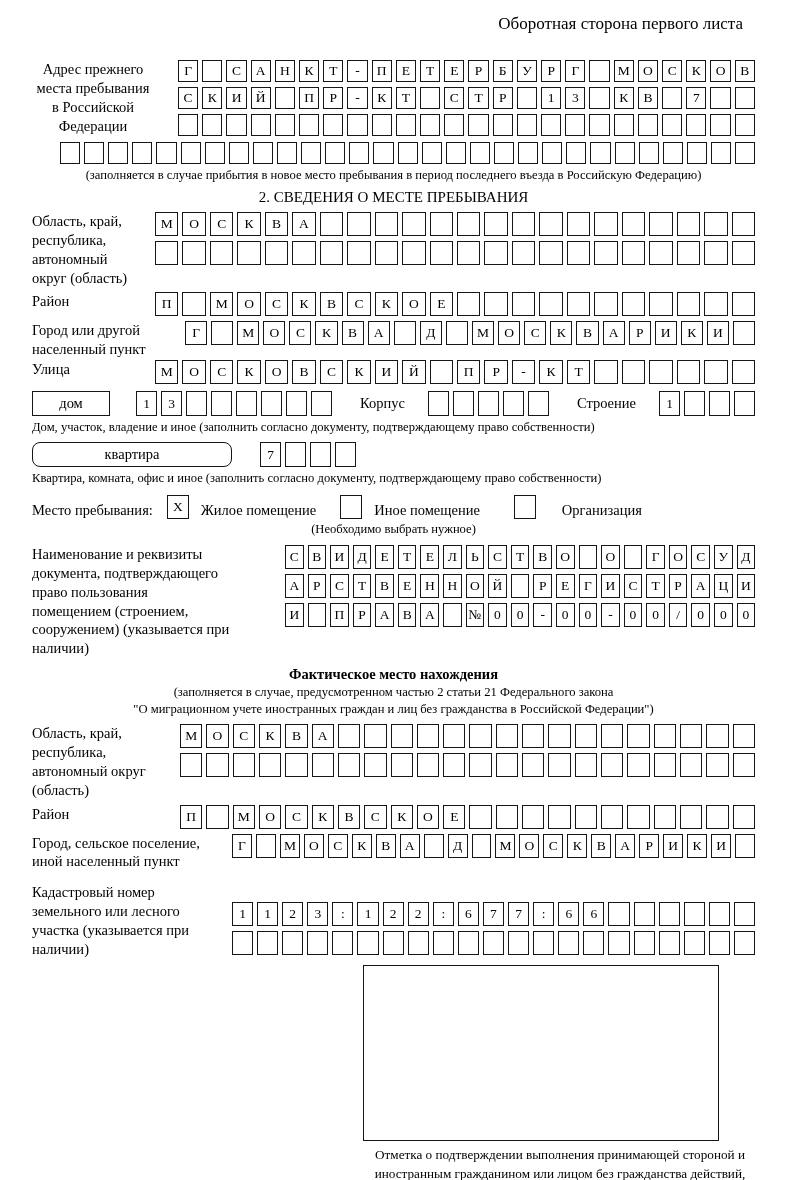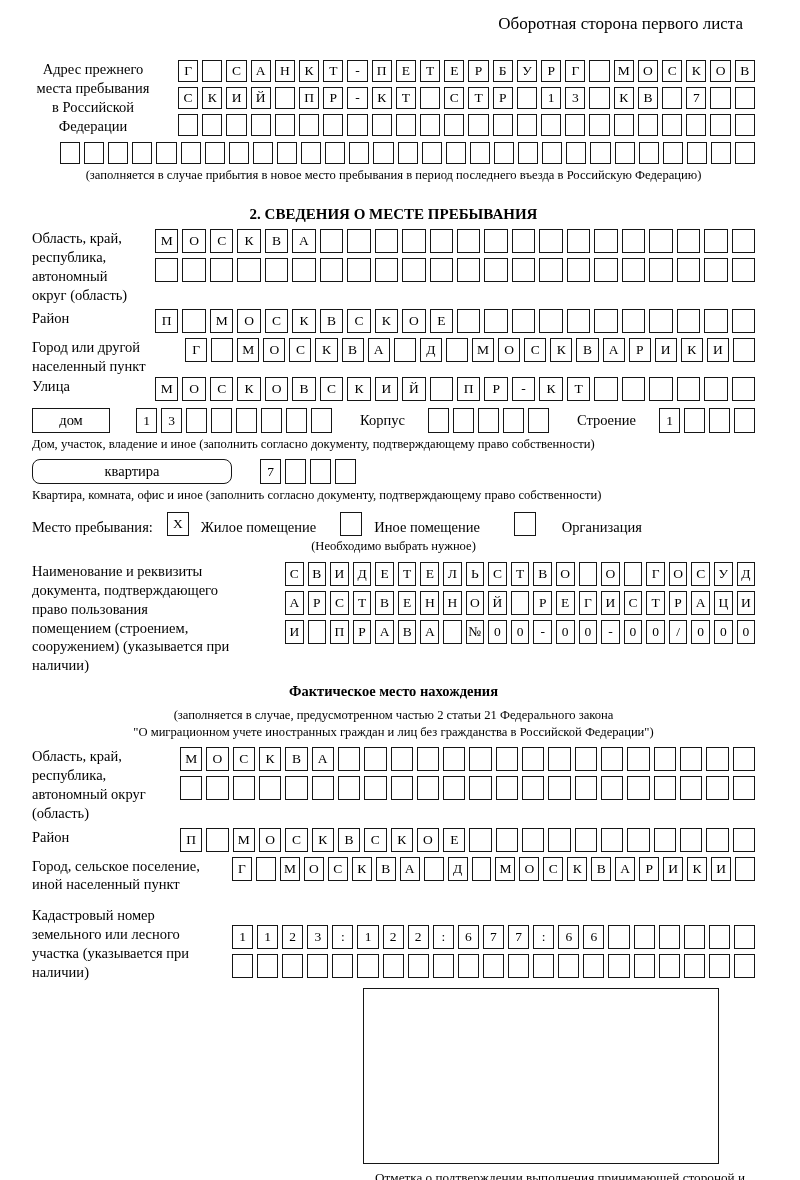--- a/index.html
+++ b/index.html
@@ -36,21 +36,21 @@
   .lw-gorod   { width:153px; padding-right:10px; }
   .lw-ulica   { width:123px; }
   .lw-doc     { width:253px; padding-right:55px; }
   .lw-obl2    { width:148px; padding-right:5px; }
   .lw-gorod2  { width:200px; padding-right:12px; }
   .lw-kad     { width:200px; padding-right:15px; }
 
   .fullrow { margin-left:28px; margin-top:6px; }
   .caption { font-size:12.6px; margin-top:4px; }
   .caption.center { text-align:center; }
-  .h2 { font-size:15px; font-weight:bold; text-align:center; margin-top:23px; }
+  .h2 { font-size:15px; font-weight:normal; text-align:center; margin-top:6px; }
   .h3 { font-size:14.5px; font-weight:bold; text-align:center; margin-top:8px; }
 
   
   .inline-row { display:flex; align-items:center; margin-top:7px;gap:16px; }
   .named-box {
     border:1.5px solid #161616; height:25px;
     display:flex; align-items:center; justify-content:center;
     font-size:14.5px;
   }
   .nb-dom { width:152px; margin-right:10px; }
@@ -467,21 +467,21 @@
           <span class="cell">0</span>
           <span class="cell">/</span>
           <span class="cell">0</span>
           <span class="cell">0</span>
           <span class="cell">0</span>
         </div>
     </div>
   </div>
 
   <div class="h3">Фактическое место нахождения</div>
-  <div class="caption center" style="margin-top:8px;">(заполняется в случае, предусмотренном частью 2 статьи 21 Федерального закона</div>
+  <div class="caption center" style="margin-top:2px;">(заполняется в случае, предусмотренном частью 2 статьи 21 Федерального закона</div>
   <div class="caption center" style="margin-top:2px;">"О миграционном учете иностранных граждан и лиц без гражданства в Российской Федерации")</div>
 
   <div class="frow" style="margin-top:7px;">
     <div class="label lw-obl2">Область, край, республика, автономный округ (область)</div>
     <div class="stack">
       <div class="cells tall">
           <span class="cell">М</span>
           <span class="cell">О</span>
           <span class="cell">С</span>
           <span class="cell">К</span>

